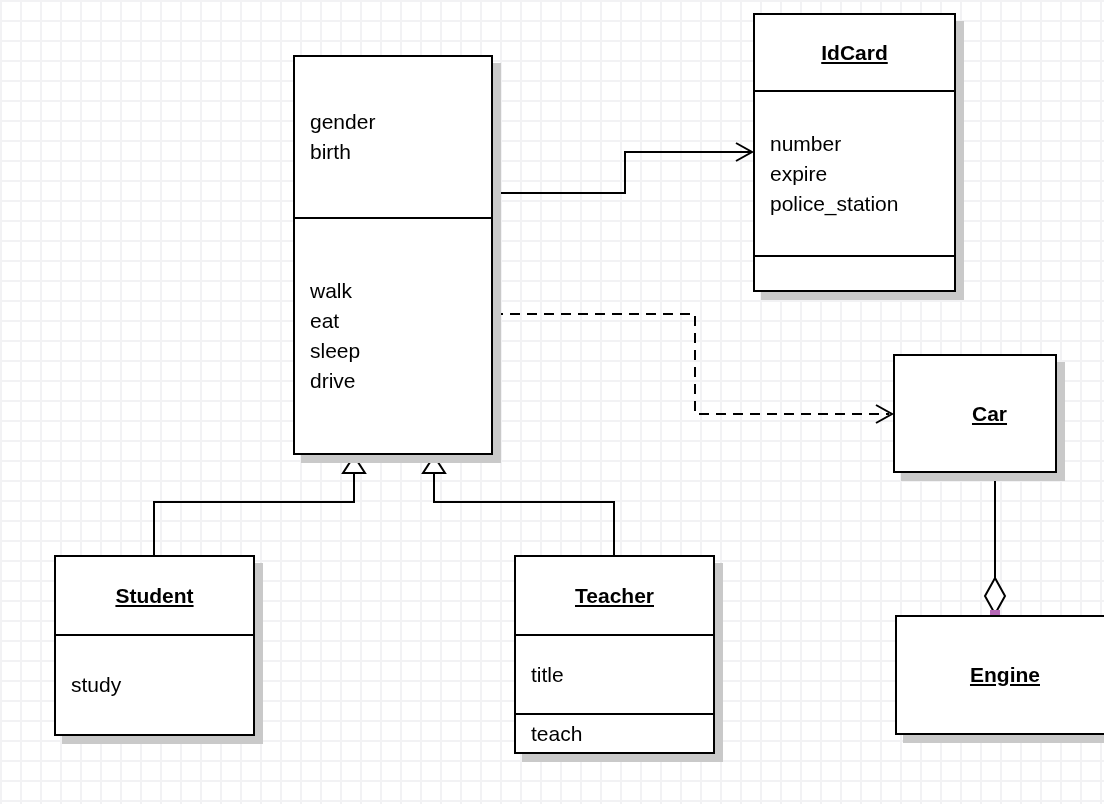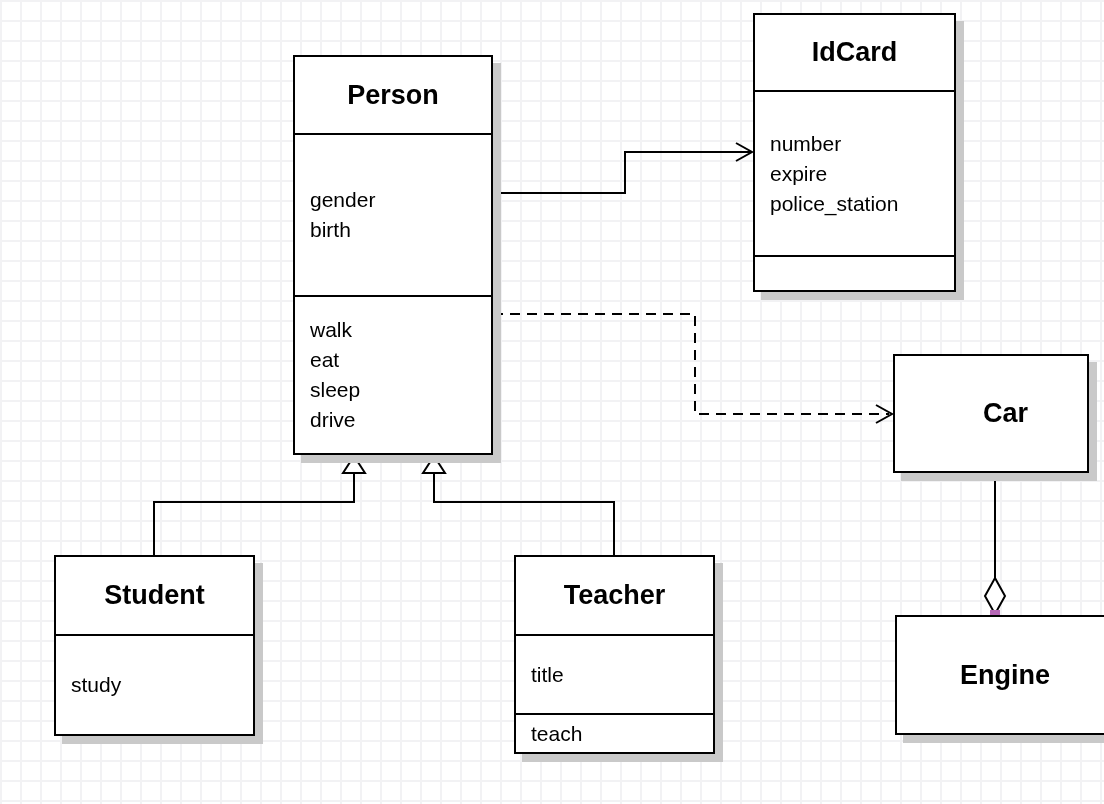--- a/index.html
+++ b/index.html
@@ -30,23 +30,24 @@
     box-shadow: 8px 8px 0 0 #c9c9c9;
     display: flex;
     flex-direction: column;
     color: #000;
   }
   .uml-title {
     flex: 0 0 auto;
     display: flex;
     align-items: center;
     justify-content: center;
-    font-size: 27px;
+    font-size: 21px;
     font-weight: bold;
     border-bottom: 2px solid #000;
+    text-decoration: underline;
   }
   .uml-title.solo { flex: 1 1 auto; border-bottom: none; }
   .uml-section {
     display: flex;
     flex-direction: column;
     justify-content: center;
     border-bottom: 2px solid #000;
     overflow: hidden;
   }
   .uml-section.last { flex: 1 1 auto; border-bottom: none; }
@@ -86,21 +87,20 @@
 
     <g>
       <line class="edge" x1="995" y1="473" x2="995" y2="614"></line>
       <polygon class="hollow" points="995,578 1005,596 995,614 985,596"></polygon>
       <rect x="990" y="468" width="10" height="10" fill="#b667b6"></rect>
       <rect x="990" y="610" width="10" height="10" fill="#b667b6"></rect>
     </g>
   </svg>
 
   <div class="uml-class" style="left:293px; top:55px; width:200px; height:400px;">
-    <div class="uml-title" style="flex-basis:78px">Person</div>
     <div class="uml-section" style="flex:0 0 162px">
       <div class="uml-row">gender</div>
       <div class="uml-row">birth</div>
     </div>
     <div class="uml-section last">
       <div class="uml-row">walk</div>
       <div class="uml-row">eat</div>
       <div class="uml-row">sleep</div>
       <div class="uml-row">drive</div>
     </div>
@@ -109,21 +109,21 @@
   <div class="uml-class" style="left:753px; top:13px; width:203px; height:279px;">
     <div class="uml-title" style="flex-basis:77px">IdCard</div>
     <div class="uml-section" style="flex:0 0 165px">
       <div class="uml-row">number</div>
       <div class="uml-row">expire</div>
       <div class="uml-row">police_station</div>
     </div>
     <div class="uml-section last"></div>
   </div>
 
-  <div class="uml-class" style="left:893px; top:354px; width:196px; height:119px;padding-left:29px;">
+  <div class="uml-class" style="left:893px; top:354px; width:164px; height:119px;padding-left:29px;">
     <div class="uml-title solo">Car</div>
   </div>
 
   <div class="uml-class" style="left:895px; top:615px; width:220px; height:120px;">
     <div class="uml-title solo">Engine</div>
   </div>
 
   <div class="uml-class" style="left:54px; top:555px; width:201px; height:181px;">
     <div class="uml-title" style="flex-basis:79px">Student</div>
     <div class="uml-section last">

